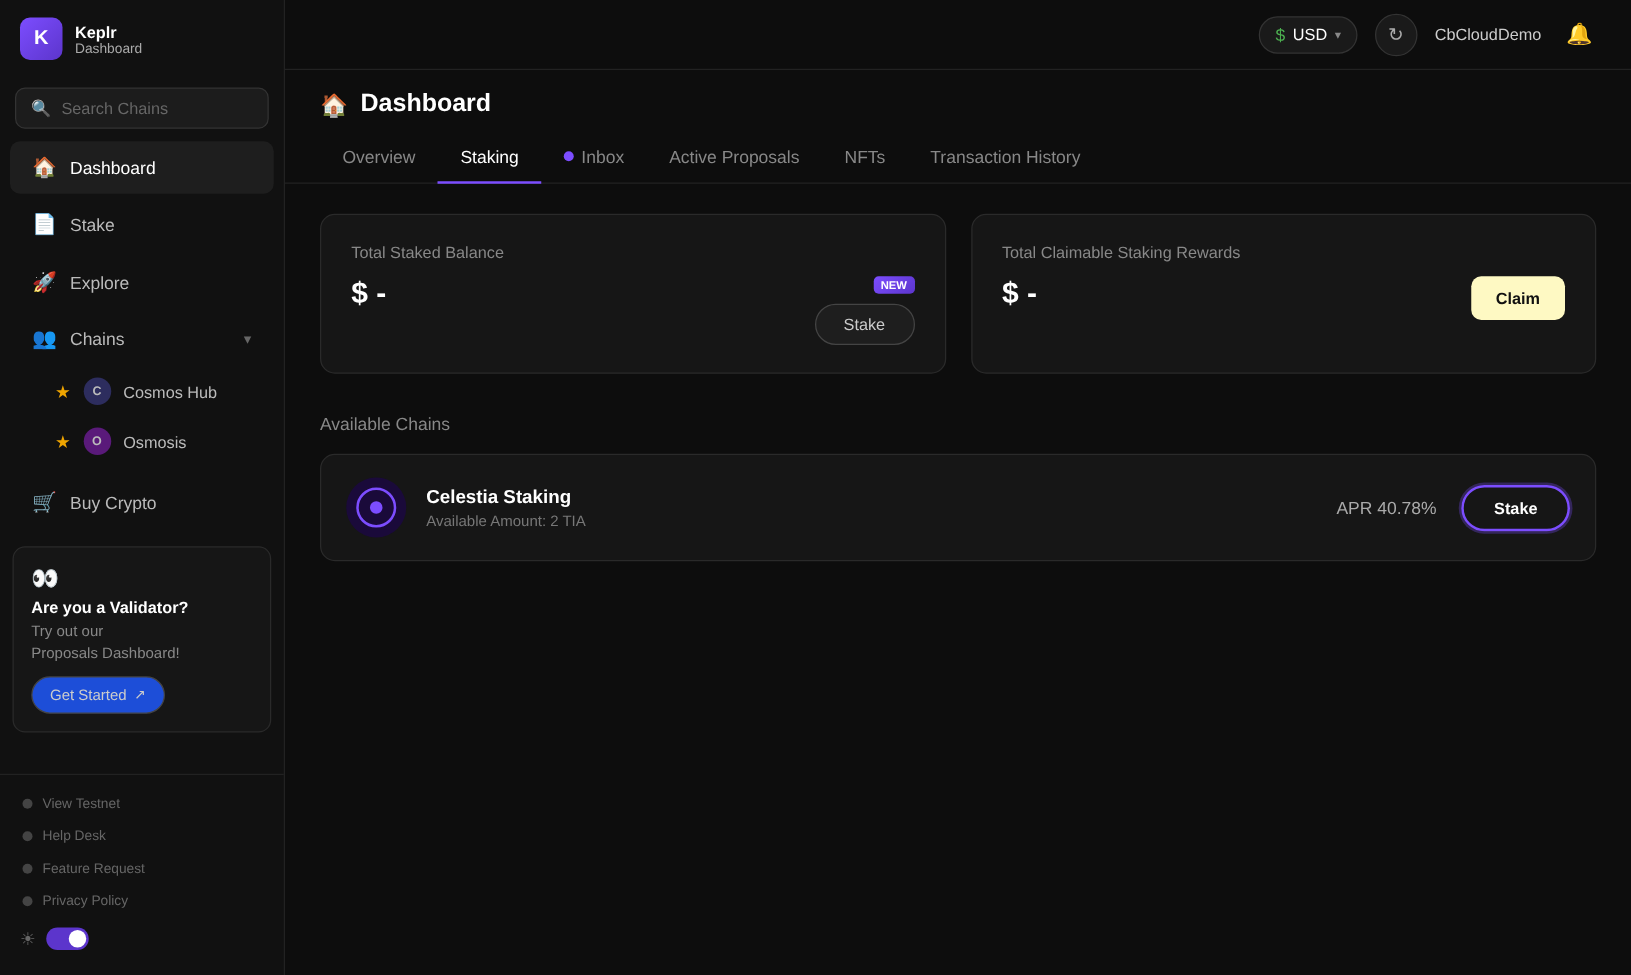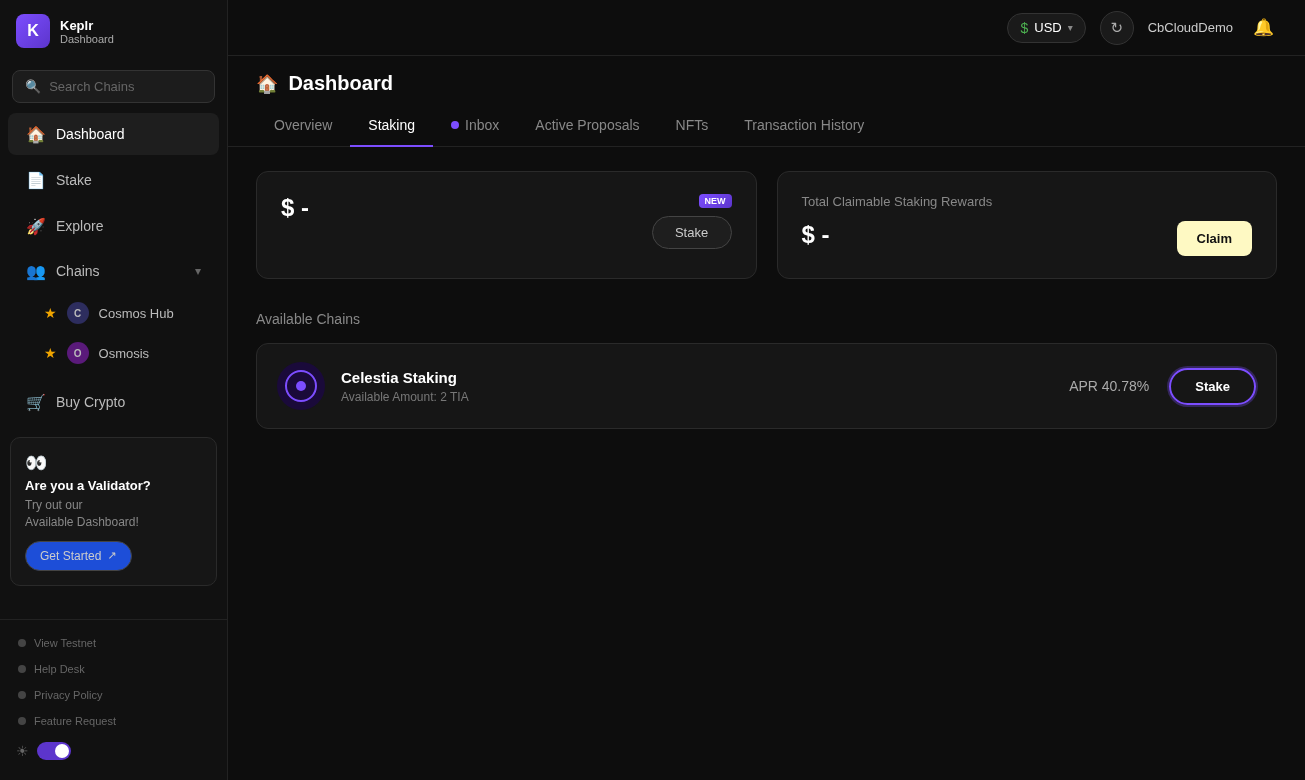--- a/index.html
+++ b/index.html
@@ -533,44 +533,44 @@
   <div class="nav-item" style="margin-top:8px;">
     <span class="nav-icon">🛒</span>
     <span>Buy Crypto</span>
   </div>
 
   <div class="validator-box">
     <div class="validator-eyes">👀</div>
     <div class="validator-title">Are you a Validator?</div>
     <div class="validator-desc">
       <span>Try out our</span><br>
-      <span>Available Dashboard!</span>
+      <span>Proposals Dashboard!</span>
     </div>
     <div class="get-started-btn">
       <span>Get Started</span>
       <span style="font-size:11px;">↗</span>
     </div>
   </div>
 
   <div class="sidebar-bottom">
     <div class="bottom-link">
       <div class="bottom-dot"></div>
       <span>View Testnet</span>
     </div>
     <div class="bottom-link">
       <div class="bottom-dot"></div>
       <span>Help Desk</span>
     </div>
     <div class="bottom-link">
       <div class="bottom-dot"></div>
-      <span>Privacy Policy</span>
+      <span>Feature Request</span>
     </div>
     <div class="bottom-link">
       <div class="bottom-dot"></div>
-      <span>Feature Request</span>
+      <span>Privacy Policy</span>
     </div>
     <div class="theme-toggle">
       <span class="sun-icon">☀</span>
       <div class="moon-toggle">
         <div class="moon-thumb"></div>
       </div>
     </div>
   </div>
 </div>
 
@@ -616,20 +616,21 @@
     <div class="tab">
       <span>Transaction History</span>
     </div>
   </div>
 
   <div class="content">
 
     <div class="staking-cards">
 
       <div class="staking-card">
+        <div class="card-label">Total Staked Balance</div>
         <div class="card-actions">
           <div class="card-value">$ -</div>
           <div style="display:flex;flex-direction:column;align-items:flex-end;gap:4px;">
             <span class="new-badge">NEW</span>
             <div class="stake-chip">Stake</div>
           </div>
         </div>
       </div>
 
       <div class="staking-card">

